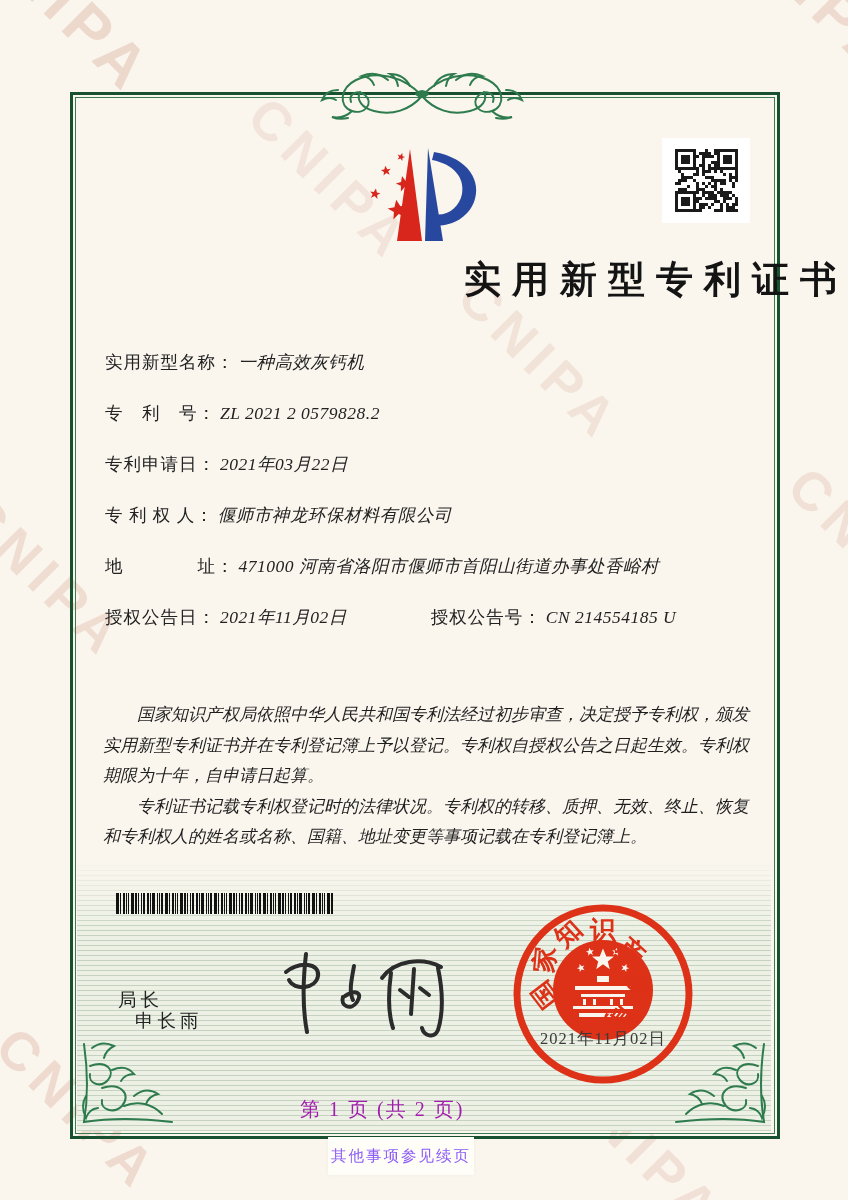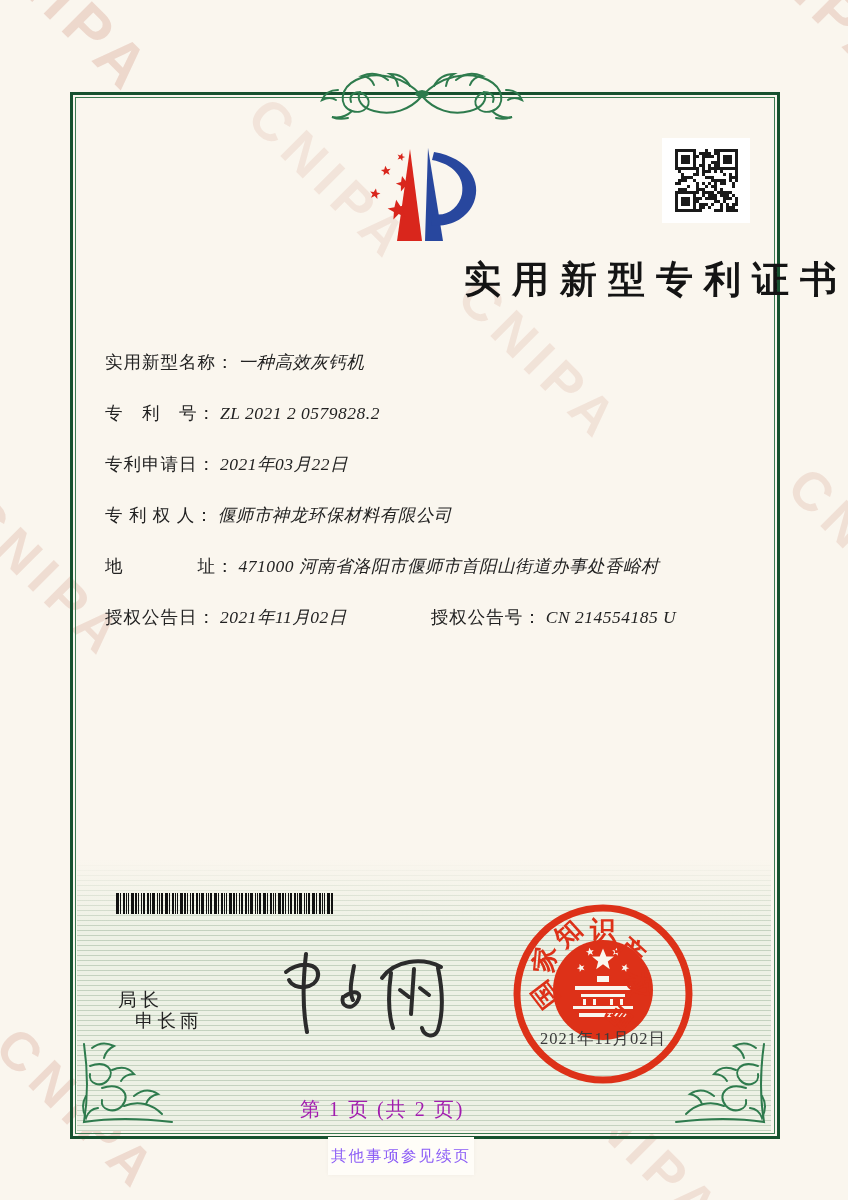--- a/index.html
+++ b/index.html
@@ -294,20 +294,24 @@
 
   <div class="fields" id="fields">
       <div class="frow"><span class="lbl">实用新型名称：</span><span class="val">一种高效灰钙机</span></div>
       <div class="frow"><span class="lbl">专　利　号：</span><span class="val">ZL 2021 2 0579828.2</span></div>
       <div class="frow"><span class="lbl">专利申请日：</span><span class="val">2021年03月22日</span></div>
       <div class="frow"><span class="lbl">专 利 权 人：</span><span class="val">偃师市神龙环保材料有限公司</span></div>
       <div class="frow"><span class="lbl">地　　　　址：</span><span class="val">471000 河南省洛阳市偃师市首阳山街道办事处香峪村</span></div>
       <div class="frow"><span class="lbl">授权公告日：</span><span class="val">2021年11月02日</span><span class="lbl2">授权公告号：</span><span class="val">CN 214554185 U</span></div>
     </div>
 
+  <div class="paras" id="paras">
+      <p>国家知识产权局依照中华人民共和国专利法经过初步审查，决定授予专利权，颁发实用新型专利证书并在专利登记簿上予以登记。专利权自授权公告之日起生效。专利权期限为十年，自申请日起算。</p>
+      <p>专利证书记载专利权登记时的法律状况。专利权的转移、质押、无效、终止、恢复和专利权人的姓名或名称、国籍、地址变更等事项记载在专利登记簿上。</p>
+    </div>
 
   <svg class="barcode" id="barcode" width="222" height="21" viewBox="0 0 222 21">
       <rect x="0" y="0" width="3" height="21" fill="#111"></rect>
       <rect x="4" y="0" width="1" height="21" fill="#111"></rect>
       <rect x="7" y="0" width="2" height="21" fill="#111"></rect>
       <rect x="10" y="0" width="1" height="21" fill="#111"></rect>
       <rect x="12" y="0" width="1" height="21" fill="#111"></rect>
       <rect x="15" y="0" width="3" height="21" fill="#111"></rect>
       <rect x="19" y="0" width="2" height="21" fill="#111"></rect>
       <rect x="22" y="0" width="1" height="21" fill="#111"></rect>

